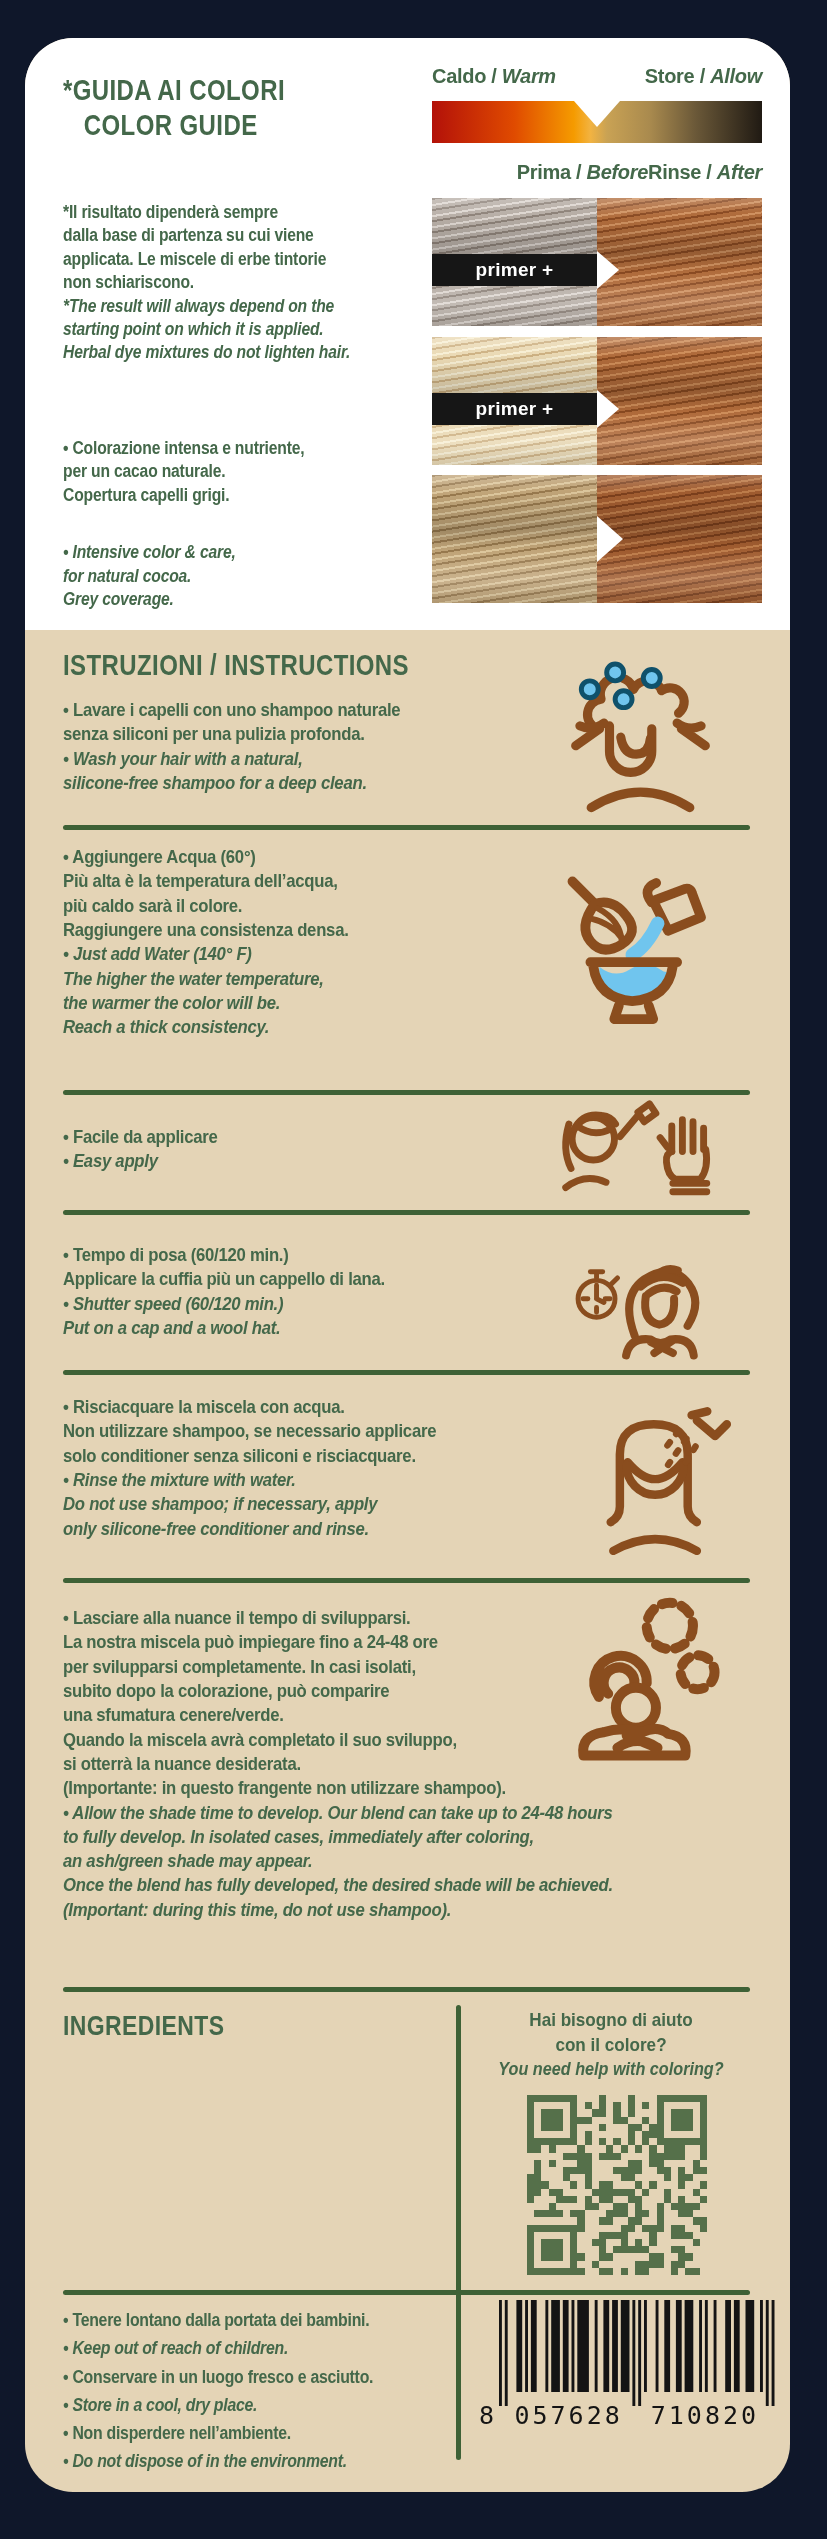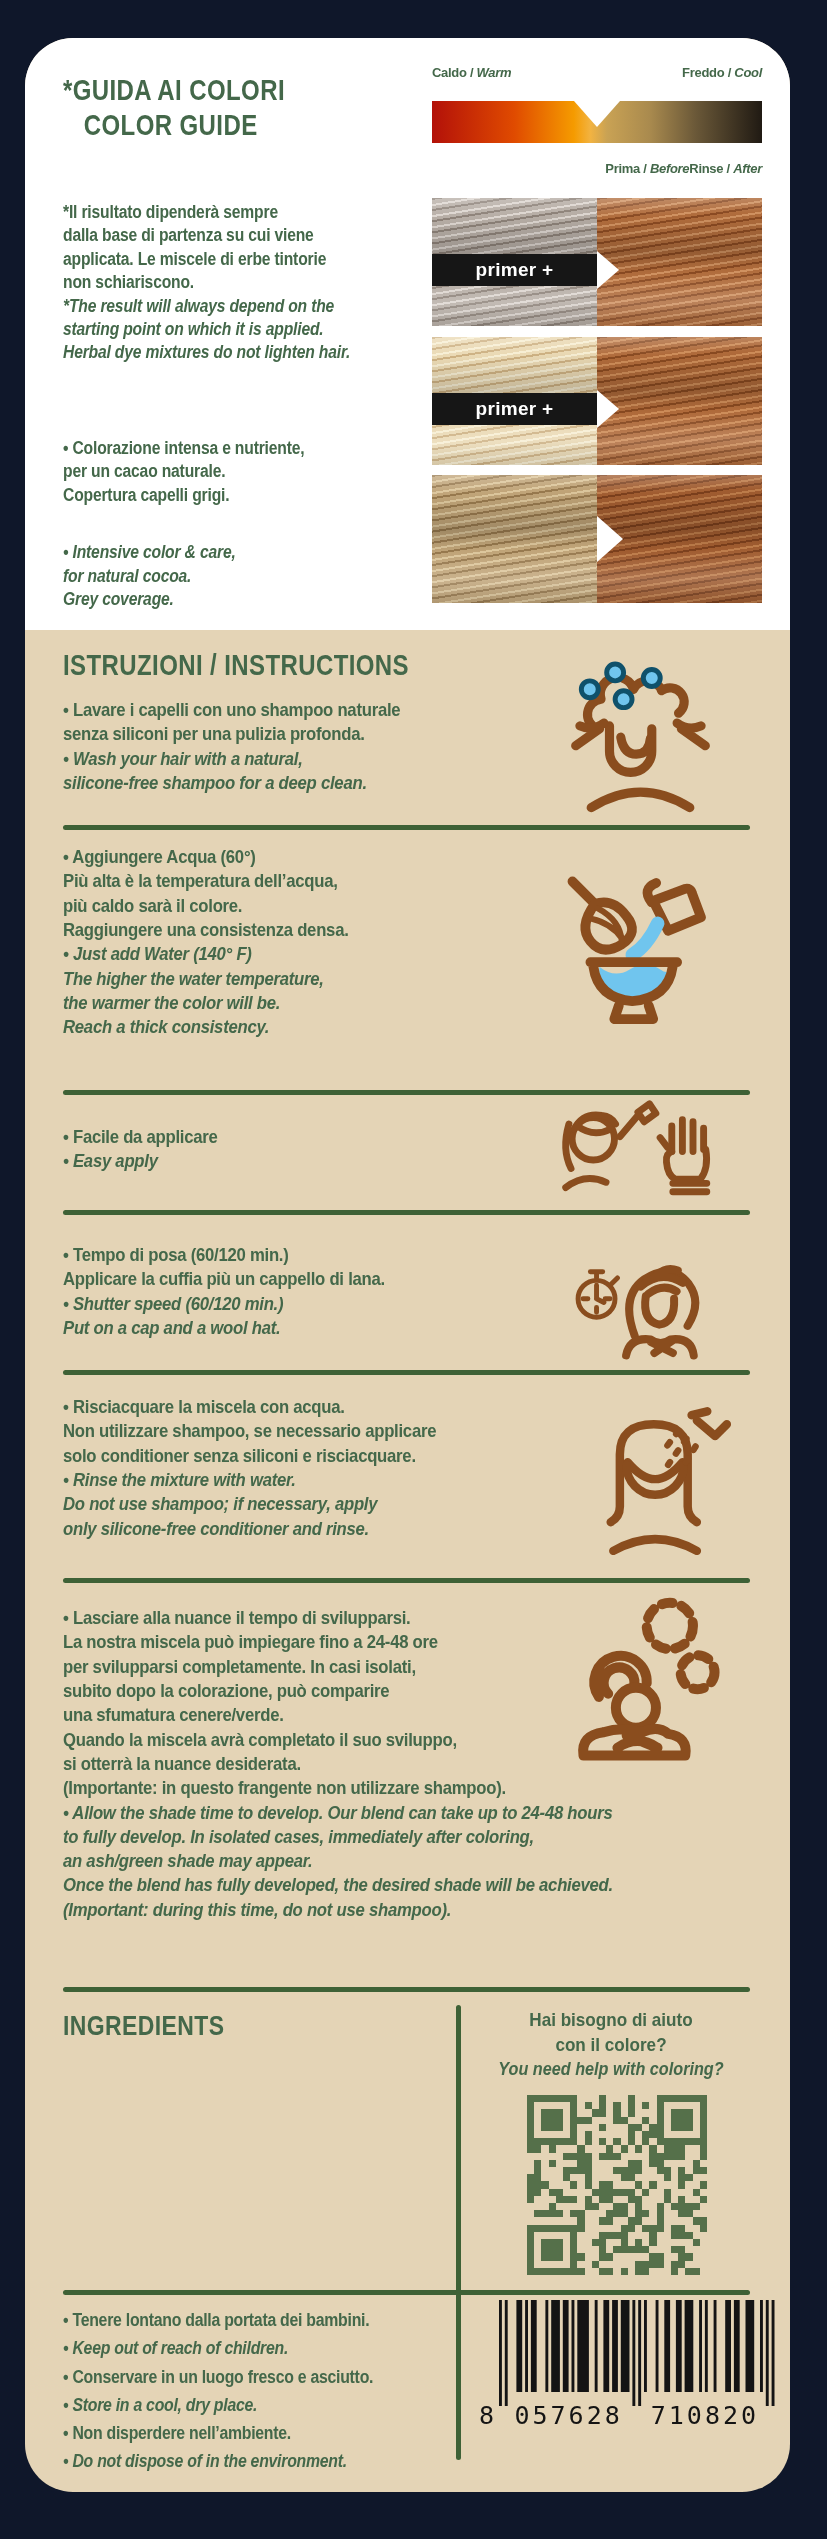--- a/index.html
+++ b/index.html
@@ -14,21 +14,21 @@
                transform:scaleX(.8);transform-origin:0 0;white-space:nowrap;}
   .guide-title .t2{display:block;margin-left:26px;}
   .note-block{position:absolute;left:38px;top:163px;width:440px;color:#44684a;
               transform:scaleX(.87);transform-origin:0 0;}
   .note-block p{margin:0;font-size:18px;font-weight:bold;line-height:1.3;
                 white-space:pre-line;letter-spacing:-.2px;}
   .benefit-block{top:399px;}
   .en{font-style:italic;}
   .scale-area{position:absolute;left:407px;top:27px;width:330px;height:565px;}
   .scale-labels{position:absolute;left:0;right:0;display:flex;justify-content:space-between;
-                color:#44684a;font-size:13px;font-weight:bold;letter-spacing:-.3px;}
+                color:#44684a;font-size:20px;font-weight:bold;letter-spacing:-.3px;}
   .row-labels{top:96px;justify-content:flex-end;}
   .scale-bar{position:absolute;left:0;right:0;top:36px;height:42px;}
   .notch{position:absolute;left:50%;top:0;transform:translateX(-50%);width:0;height:0;
          border-left:23px solid transparent;border-right:23px solid transparent;
          border-top:26px solid #ffffff;}
   .swatch-row{position:absolute;left:0;width:330px;height:128px;}
   .r1{top:133px;} .r2{top:272px;} .r3{top:410px;}
   .sw{position:absolute;top:0;width:165px;height:128px;}
   .sw.after{left:165px;}
   .primer-band{position:absolute;left:0;top:56px;width:165px;height:32px;background:#161616;
@@ -105,21 +105,21 @@
 per un cacao naturale.
 Copertura capelli grigi.</p>
         <p class="en" style="margin-top:34px">• Intensive color &amp; care,
 for natural cocoa.
 Grey coverage.</p>
       </div>
 
       <div class="scale-area">
         <div class="scale-labels">
           <span class="slabel"><b>Caldo /</b> <i class="en">Warm</i></span>
-          <span class="slabel"><b>Freddo /</b> <i class="en">Cool</i></span>
+          <span class="slabel"><b>Store /</b> <i class="en">Allow</i></span>
         </div>
 
         <div class="scale-bar" style="background: linear-gradient(90deg, rgb(179, 17, 9) 0%, rgb(224, 75, 0) 25%, rgb(245, 155, 0) 43%, rgb(242, 179, 65) 48%, rgb(201, 162, 84) 53%, rgb(169, 138, 78) 66%, rgb(106, 88, 56) 80%, rgb(32, 26, 19) 100%);">
           <div class="notch"></div>
         </div>
 
         <div class="scale-labels row-labels">
           <span class="slabel"><b>Prima /</b> <i class="en">Before</i></span>
           <span class="slabel"><b>Rinse /</b> <i class="en">After</i></span>
         </div>

